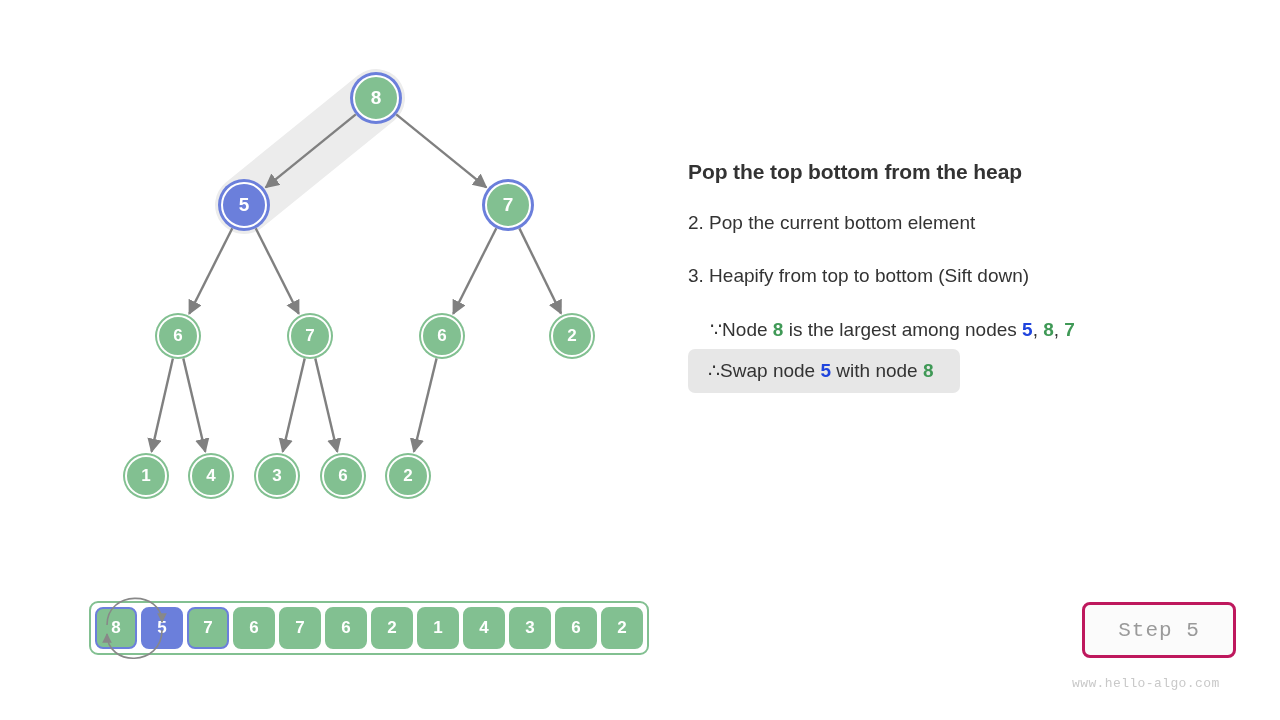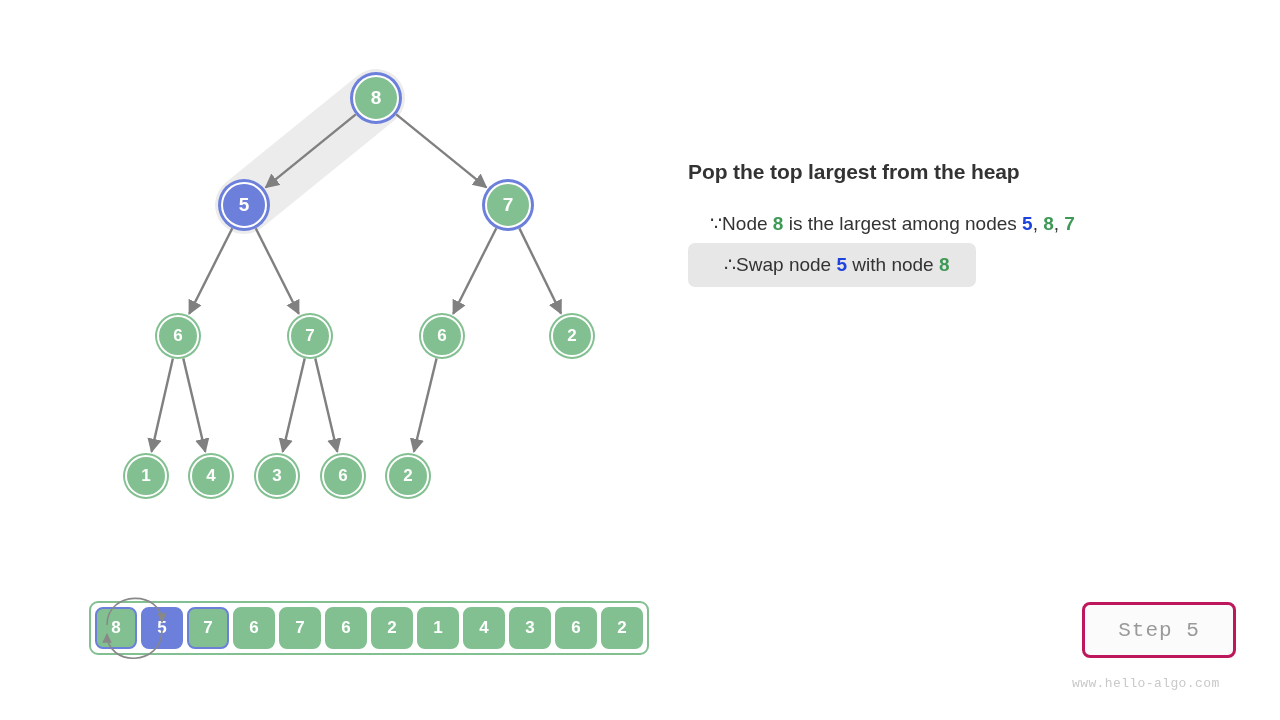--- a/index.html
+++ b/index.html
@@ -43,21 +43,21 @@
   #panel{position:absolute;left:688px;top:160px;width:560px;}
   #panel h1{
     margin:0 0 28px 0;font-size:21px;font-weight:bold;color:#333333;
     letter-spacing:-0.1px;
   }
   .step-line{font-size:19px;color:#333333;margin-bottom:31px;}
   .reason{font-size:19px;color:#333333;margin:0 0 8px 22px;}
   .conclusion{
     font-size:19px;color:#333333;margin:0 0 0 0;
     background:#e7e7e7;border-radius:7px;
-    display:inline-block;padding:10px 26px 11px 36px;
+    display:inline-block;padding:10px 26px 11px 20px;
   }
   .num-blue{color:#1f44dd;font-weight:bold;}
   .num-green{color:#3f9956;font-weight:bold;}
 
   
   #step-badge{
     position:absolute;left:1082px;top:602px;width:148px;height:50px;
     border:3px solid #be185d;border-radius:8px;background:#fbfbfb;
     display:flex;align-items:center;justify-content:center;
     font-family:"Liberation Mono","DejaVu Sans Mono",monospace;
@@ -181,21 +181,23 @@
     <defs>
       <marker id="arw2" markerWidth="7" markerHeight="7" refX="5.4" refY="3" orient="auto">
         <path d="M0,0 L6,3 L0,6 z" fill="#888888"></path>
       </marker>
     </defs>
     <path d="M27,53 C27,18 82,18 82,50" fill="none" stroke="#888888" stroke-width="1.6" marker-end="url(#arw2)"></path>
     <path d="M82,58 C82,95 27,95 27,62" fill="none" stroke="#888888" stroke-width="1.6" marker-end="url(#arw2)"></path>
   </svg>
 
   <div id="panel">
-    <h1>Pop the top largest from the heap</h1>
+    <h1>Pop the top bottom from the heap</h1>
+    <div class="step-line">2. Pop the current bottom element</div>
+    <div class="step-line">3. Heapify from top to bottom (Sift down)</div>
 
     <div class="reason">
       <span>∵</span><span>Node </span><span class="num-green">8</span><span> is the largest among nodes </span><span class="num-blue">5</span><span>, </span><span class="num-green">8</span><span>, </span><span class="num-green">7</span>
     </div>
 
     <div class="conclusion">
       <span>∴</span><span>Swap node </span><span class="num-blue">5</span><span> with node </span><span class="num-green">8</span>
     </div>
   </div>
 

